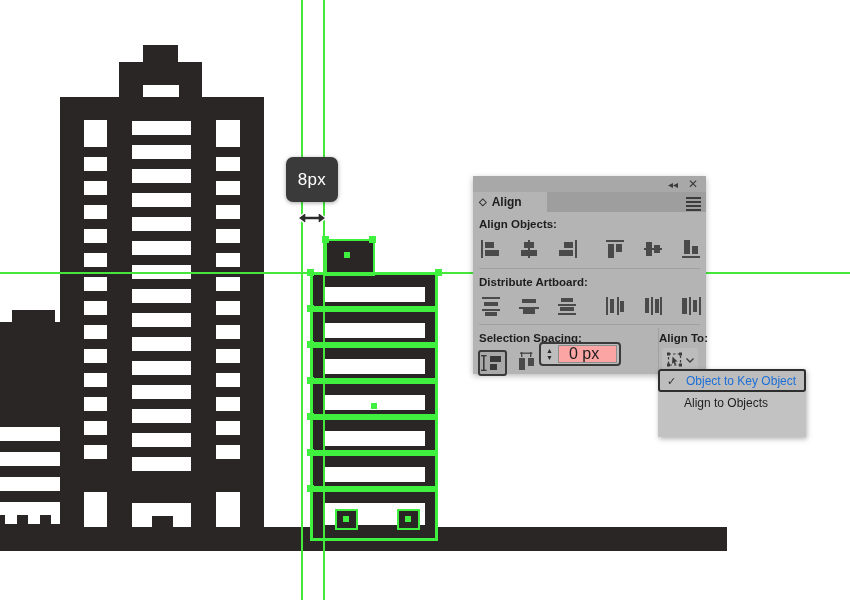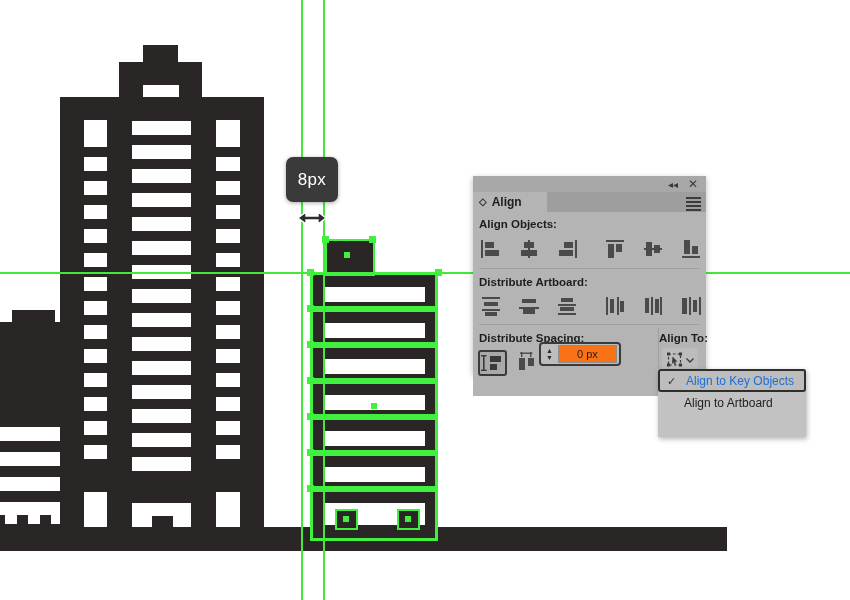--- a/index.html
+++ b/index.html
@@ -46,41 +46,41 @@
   .panel-tabrow{position:relative;height:20px;background:#9e9e9e;}
   .panel-tab{
     position:absolute;left:0;top:0;height:20px;width:74px;background:#b4b4b4;
     display:flex;align-items:center;gap:5px;padding-left:6px;box-sizing:border-box;
     font-weight:bold;font-size:12px;color:#1d1d1d;
   }
   .tab-diamond{font-size:10px;line-height:1;color:#303030;}
   .panel-menu{position:absolute;right:5px;top:5px;width:15px;height:11px;cursor:pointer;}
   .panel-menu i{display:block;height:1.5px;background:#3b3b3b;margin-bottom:2.5px;}
 
-  .panel-body{position:relative;height:184px;background:#b4b4b4;}
+  .panel-body{position:relative;height:162px;background:#b4b4b4;}
   .sec-label{position:absolute;font-size:11.5px;color:#1d1d1d;font-weight:bold;white-space:nowrap;}
   .divider{position:absolute;height:1px;background:#a0a0a0;}
   .vdivider{position:absolute;width:1px;background:#a0a0a0;}
 
   .icon-btn{position:absolute;width:24px;height:22px;cursor:pointer;}
   .icon-btn svg{display:block;}
   .icon-btn.selected{
     background:#a9a9a9;border:2px solid #3a3a3a;border-radius:3px;box-sizing:border-box;
   }
 
   .stepper{
     position:absolute;left:539px;top:342px;width:82px;height:24px;
     border:2px solid #3a3a3a;border-radius:4px;background:#bdbdbd;box-sizing:border-box;
     display:flex;align-items:center;
   }
   .stepper .spin{width:17px;height:100%;display:flex;flex-direction:column;
         align-items:center;justify-content:center;color:#2b2b2b;font-size:7px;line-height:7px;cursor:pointer;}
   .stepper .field{
-    flex:1;height:18px;margin-right:2px;background:#f97316;border:1px solid #8d8d8d;
-    display:flex;align-items:center;padding-left:18px;box-sizing:border-box;font-size:11px;color:#1d1d1d;
+    flex:1;height:18px;margin-right:2px;background:#fca5a5;border:1px solid #8d8d8d;
+    display:flex;align-items:center;padding-left:10px;box-sizing:border-box;font-size:16px;color:#1d1d1d;
   }
 
   .aligntobtn{
     position:absolute;left:662px;top:341px;width:36px;height:24px;background:#bcbcbc;
     border-radius:3px;display:flex;align-items:center;justify-content:center;gap:1px;cursor:pointer;
   }
 
   
   #align-dropdown{
     position:absolute;left:658px;top:369px;width:148px;height:68px;
@@ -362,21 +362,21 @@
         <rect x="3" y="3" width="5" height="16"></rect>
             <rect x="10" y="2" width="2" height="18"></rect>
             <rect x="14" y="5" width="4" height="12"></rect>
             <rect x="20" y="2" width="2" height="18"></rect>
       </g>
         </svg>
     </div>
 
     <div class="divider" style="left:6px;top:112px;width:221px;"></div>
 
-    <div class="sec-label" style="left:6px;top:120px;">Distribute Spacing:</div>
+    <div class="sec-label" style="left:6px;top:120px;">Selection Spacing:</div>
     <div class="sec-label" style="left:186px;top:120px;">Align To:</div>
     <div class="vdivider" style="left:185px;top:116px;height:46px;"></div>
 
     <div class="icon-btn selected" style="left:5px;top:138px;width:29px;height:26px;">
       <svg width="25" height="22" viewBox="0 0 25 22" style="margin:0 auto;">
           <g fill="#3a3a3a">
         <rect x="3" y="4" width="1.6" height="14"></rect>
         <rect x="1" y="3" width="5.6" height="1.4"></rect>
             <rect x="1" y="17.6" width="5.6" height="1.4"></rect>
         <rect x="10" y="4" width="11" height="6"></rect>
@@ -420,18 +420,18 @@
   <div class="spin">
     <span style="display:block;">▲</span>
       <span style="display:block;">▼</span>
   </div>
   <div class="field" title="0 px">0 px</div>
 </div>
 
 <div id="align-dropdown">
   <div class="dd-item checked">
     <span class="dd-check">✓</span>
-    <span>Align to Key Objects</span>
+    <span>Object to Key Object</span>
   </div>
   <div class="dd-item">
-    <span>Align to Artboard</span>
+    <span>Align to Objects</span>
   </div>
 </div>
 
 </body></html>

